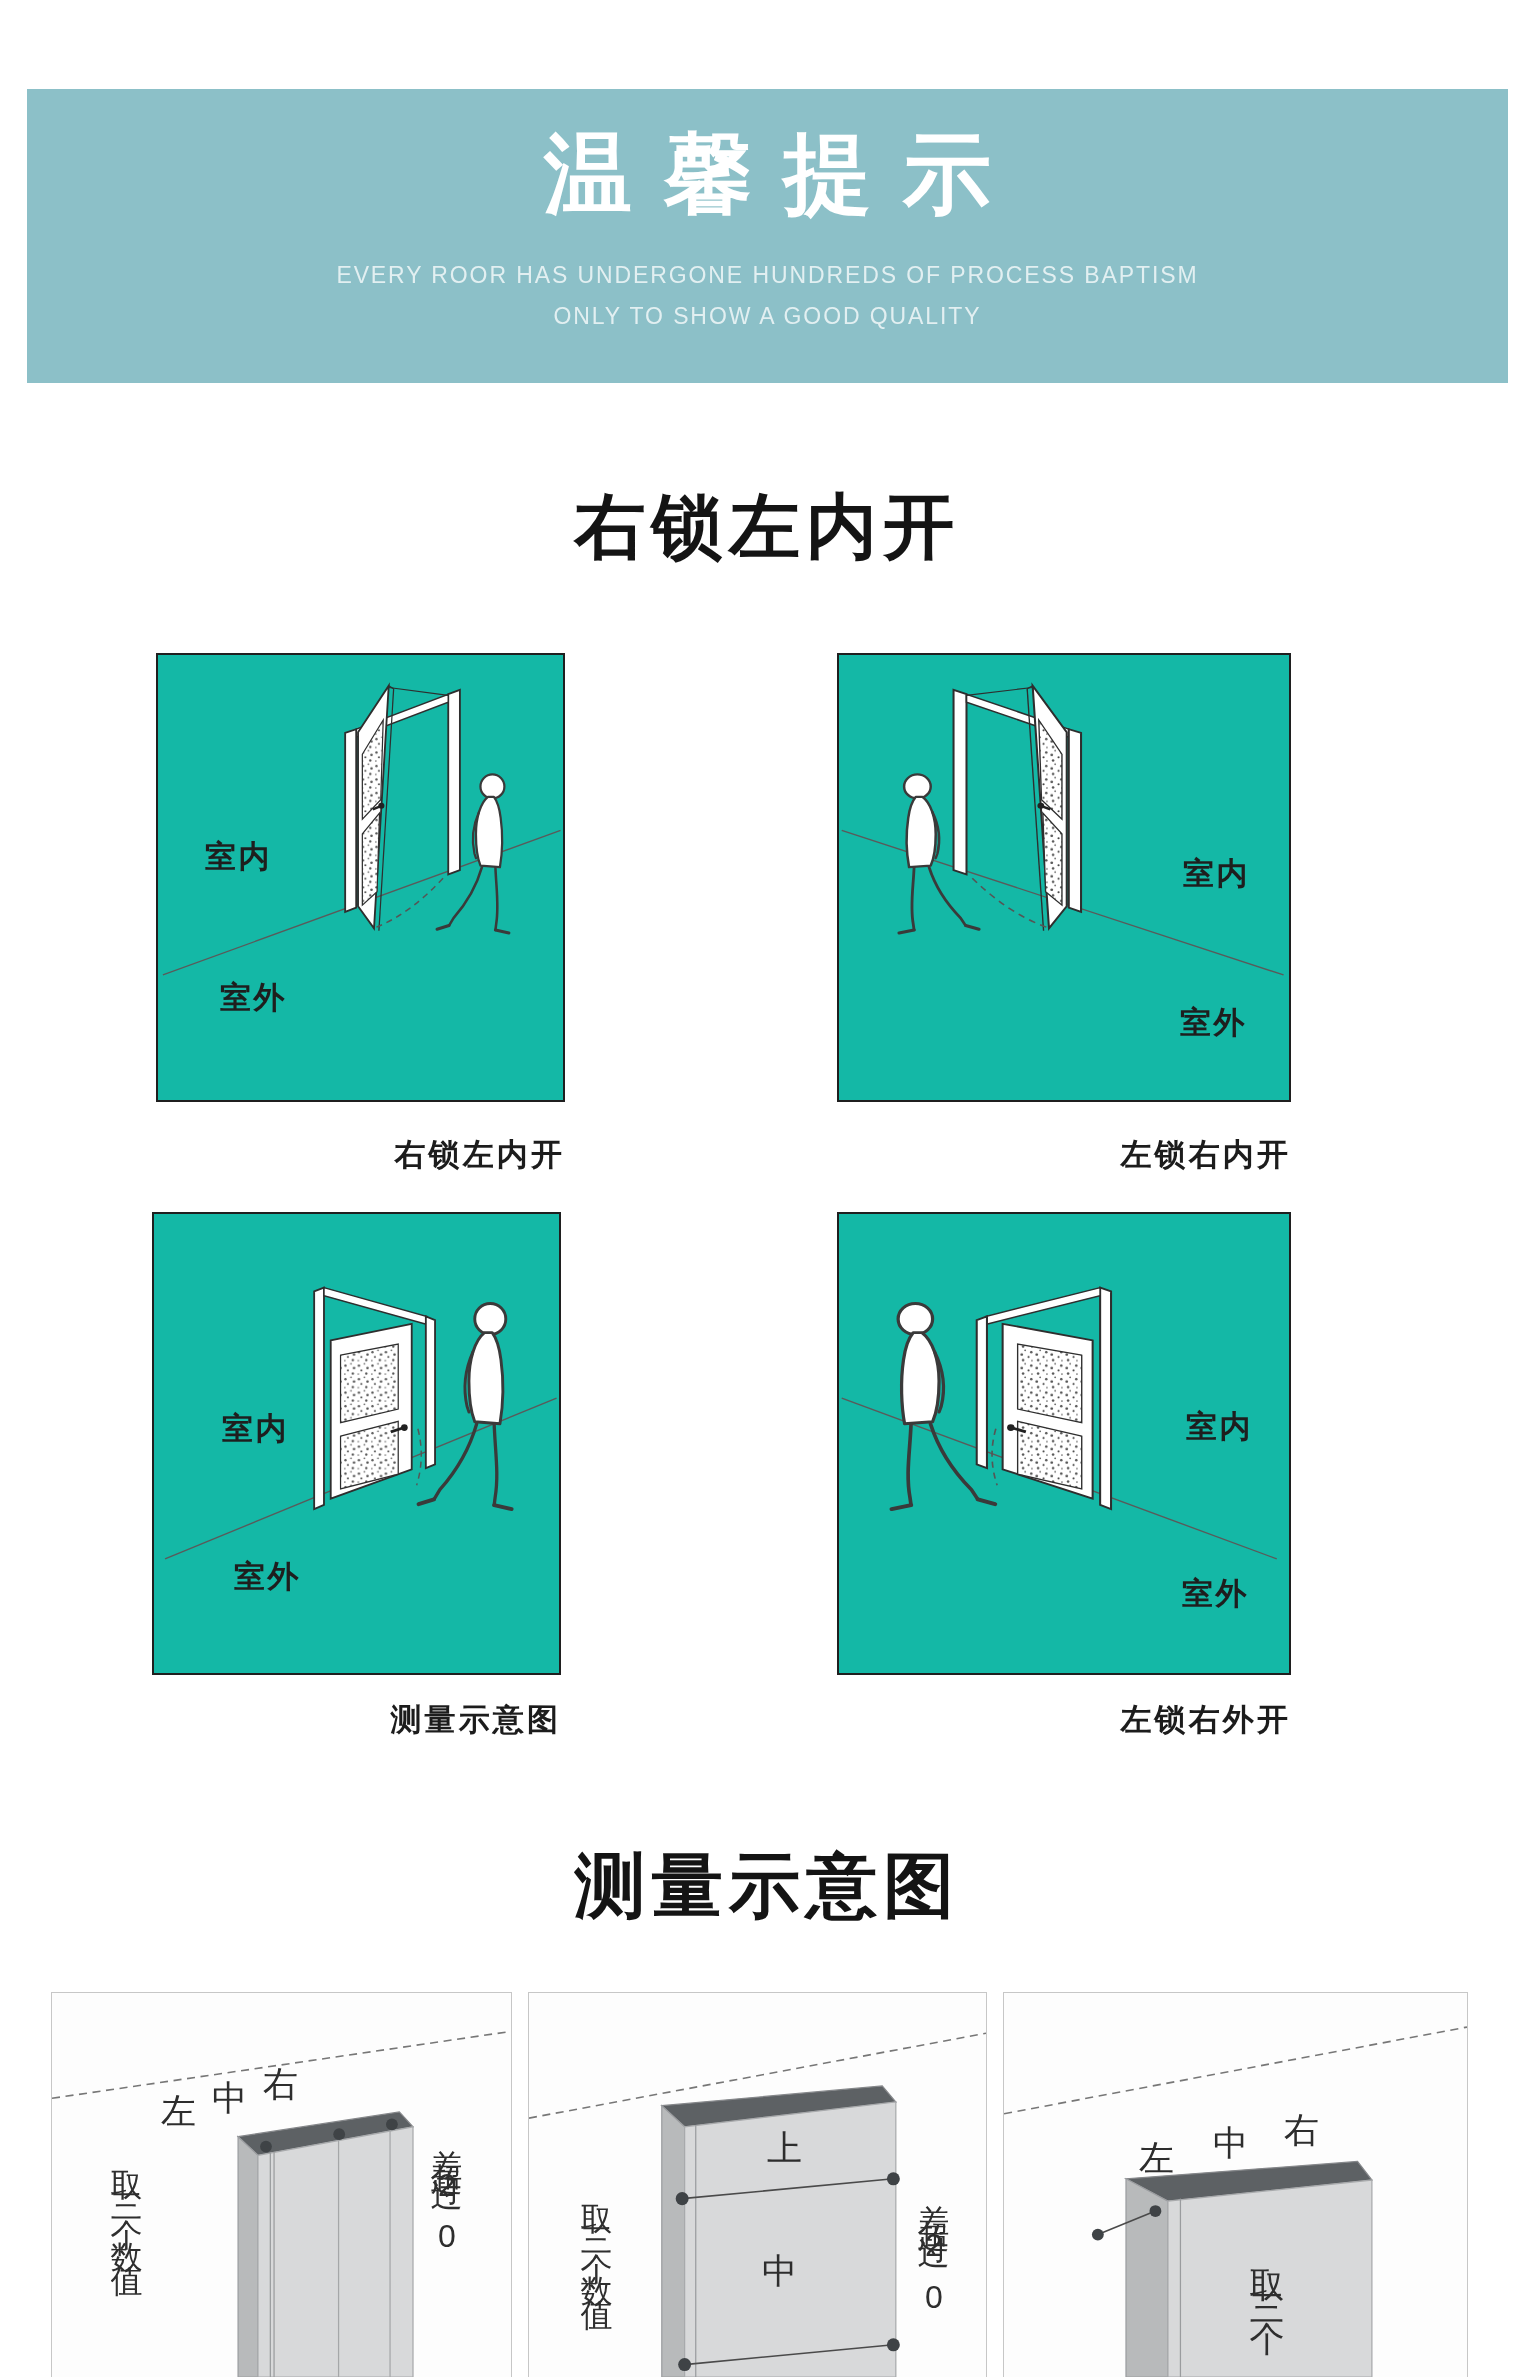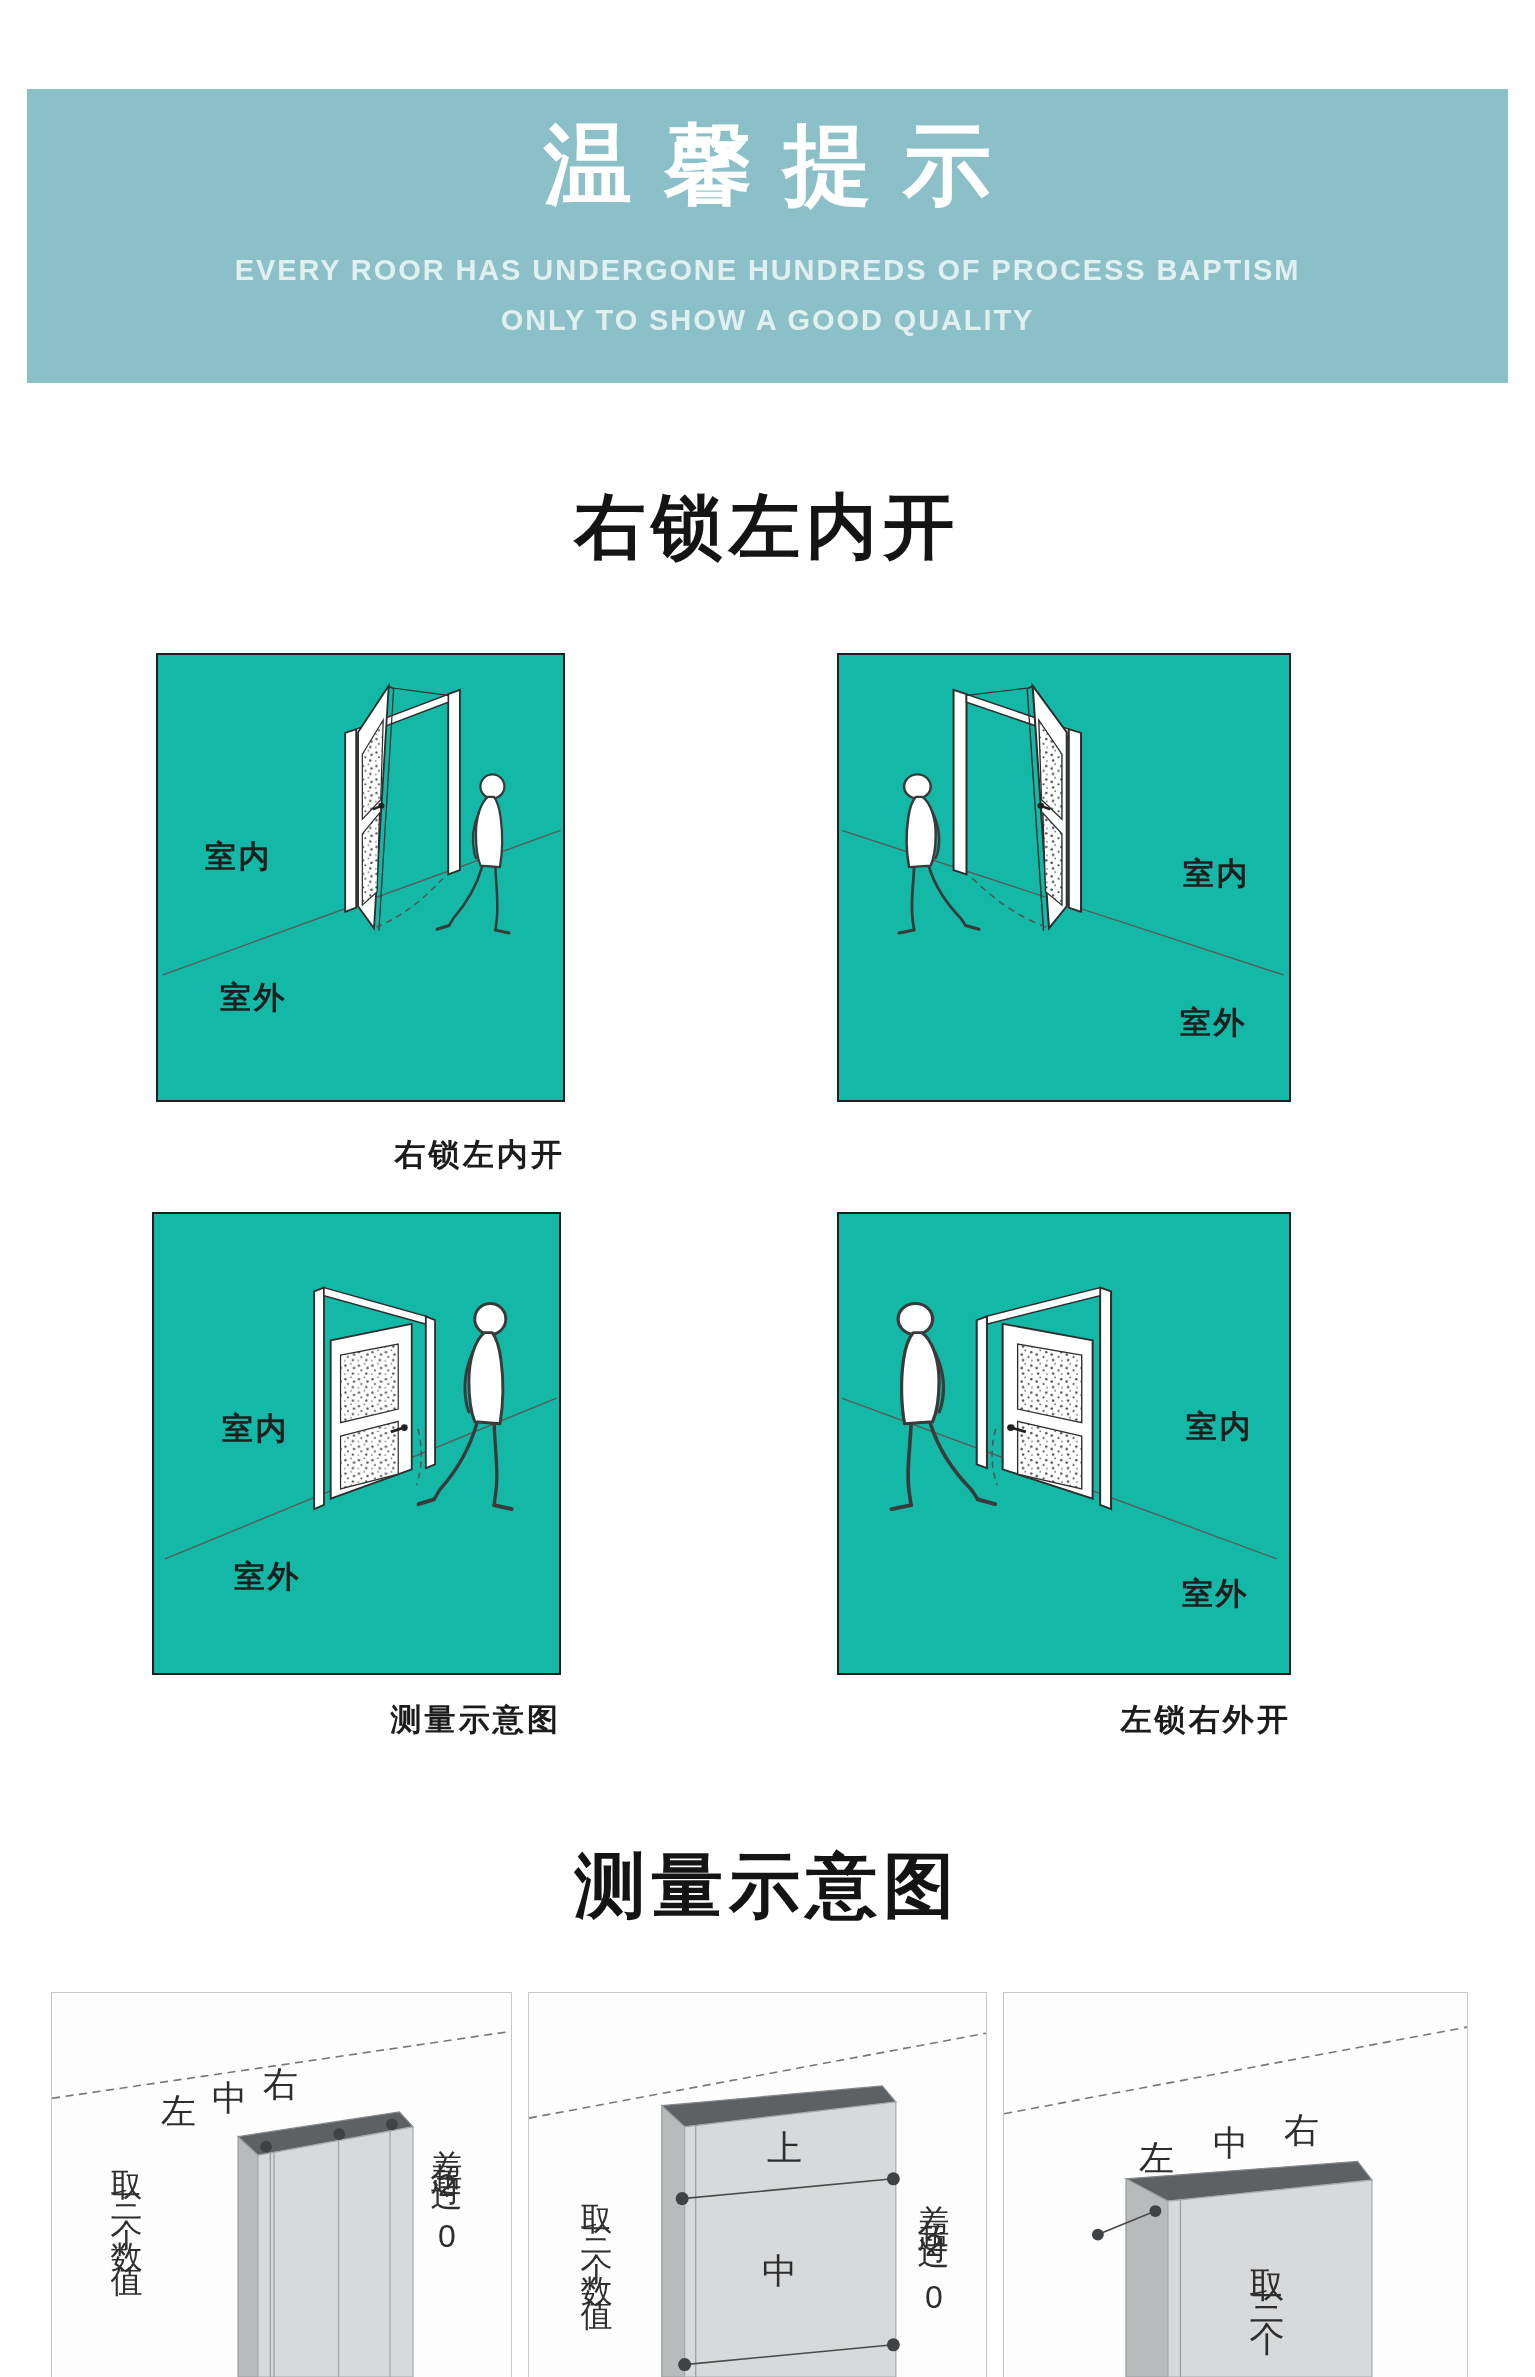--- a/index.html
+++ b/index.html
@@ -3,21 +3,21 @@
 <meta charset="utf-8">
 <style>
   html,body{margin:0;padding:0;background:#fff;}
   .page{position:relative;width:1535px;height:2377px;background:#fff;overflow:hidden;
         font-family:"Liberation Sans","DejaVu Sans",sans-serif;}
   
   .banner{position:absolute;left:27px;top:89px;width:1481px;height:294px;
           display:flex;flex-direction:column;align-items:center;justify-content:center;}
   .banner-title{font-size:88px;font-weight:700;color:#ffffff;letter-spacing:0.36em;padding-left:0.36em;
                 line-height:1;margin-top:-8.7px;}
-  .banner-sub{font-size:29px;font-weight:700;color:rgba(255,255,255,0.75);letter-spacing:1.9px;
+  .banner-sub{font-size:23px;font-weight:400;color:rgba(255,255,255,0.75);letter-spacing:1.9px;
               line-height:1.5;margin-top:6.2px;}
   .banner-sub.first{margin-top:40px;}
   
   .sec-title{position:absolute;left:0;width:1535px;text-align:center;font-size:71px;font-weight:700;
              color:#141414;letter-spacing:6.2px;line-height:1;}
   
   .dbox{position:absolute;background:#14b8a6;border:2.5px solid #1f1f1f;box-sizing:border-box;}
   .dbox svg{position:absolute;left:0;top:0;width:100%;height:100%;}
   .lbl{position:absolute;font-size:31px;font-weight:600;color:#1e1e1e;line-height:1;letter-spacing:2.5px;}
   .dcaption{position:absolute;text-align:right;font-size:31px;font-weight:600;color:#1c1c1c;
@@ -109,20 +109,21 @@
 
   <div class="dbox" style="left:837px;top:653px;width:454px;height:449px;">
     <svg viewBox="0 0 660 726" preserveAspectRatio="none">
       <use href="#scene-inward" xlink:href="#scene-inward" transform="translate(660,0) scale(-1,1)"></use>
     </svg>
     <span class="lbl" style="left:344px;top:203px;">室内</span>
     <span class="lbl" style="left:341px;top:352px;">室外</span>
   </div>
 
   <div class="dcaption" style="left:156px;top:1139px;width:409px;">右锁左内开</div>
+  <div class="dcaption" style="left:837px;top:1139px;width:454px;">左锁右内开</div>
 
   <div class="dbox" style="left:152px;top:1212px;width:409px;height:463px;">
     <svg viewBox="0 0 660 748" preserveAspectRatio="none">
       <use href="#scene-outward" xlink:href="#scene-outward"></use>
     </svg>
     <span class="lbl" style="left:68px;top:199px;">室内</span>
     <span class="lbl" style="left:80px;top:347px;">室外</span>
   </div>
 
   <div class="dbox" style="left:837px;top:1212px;width:454px;height:463px;">

